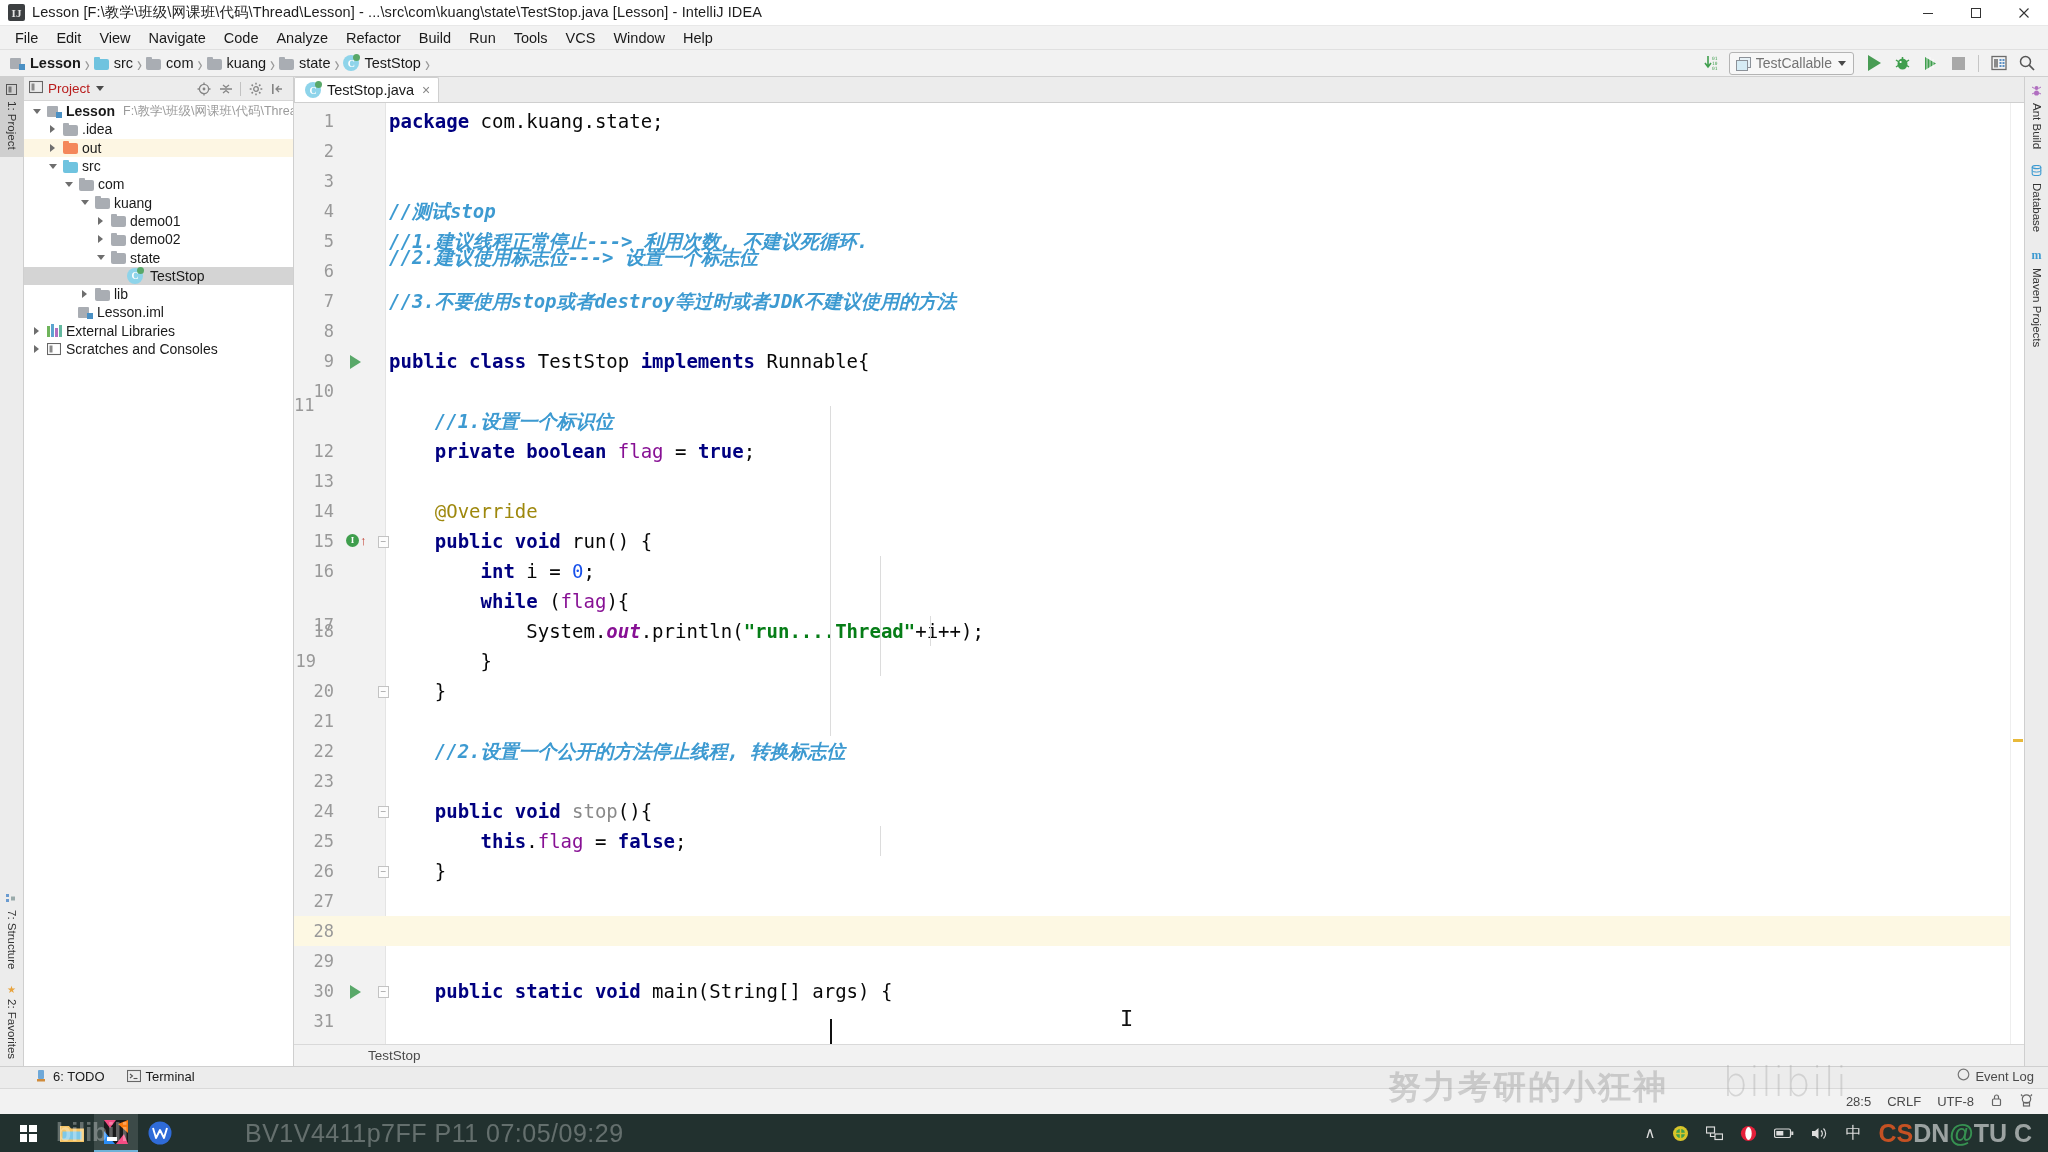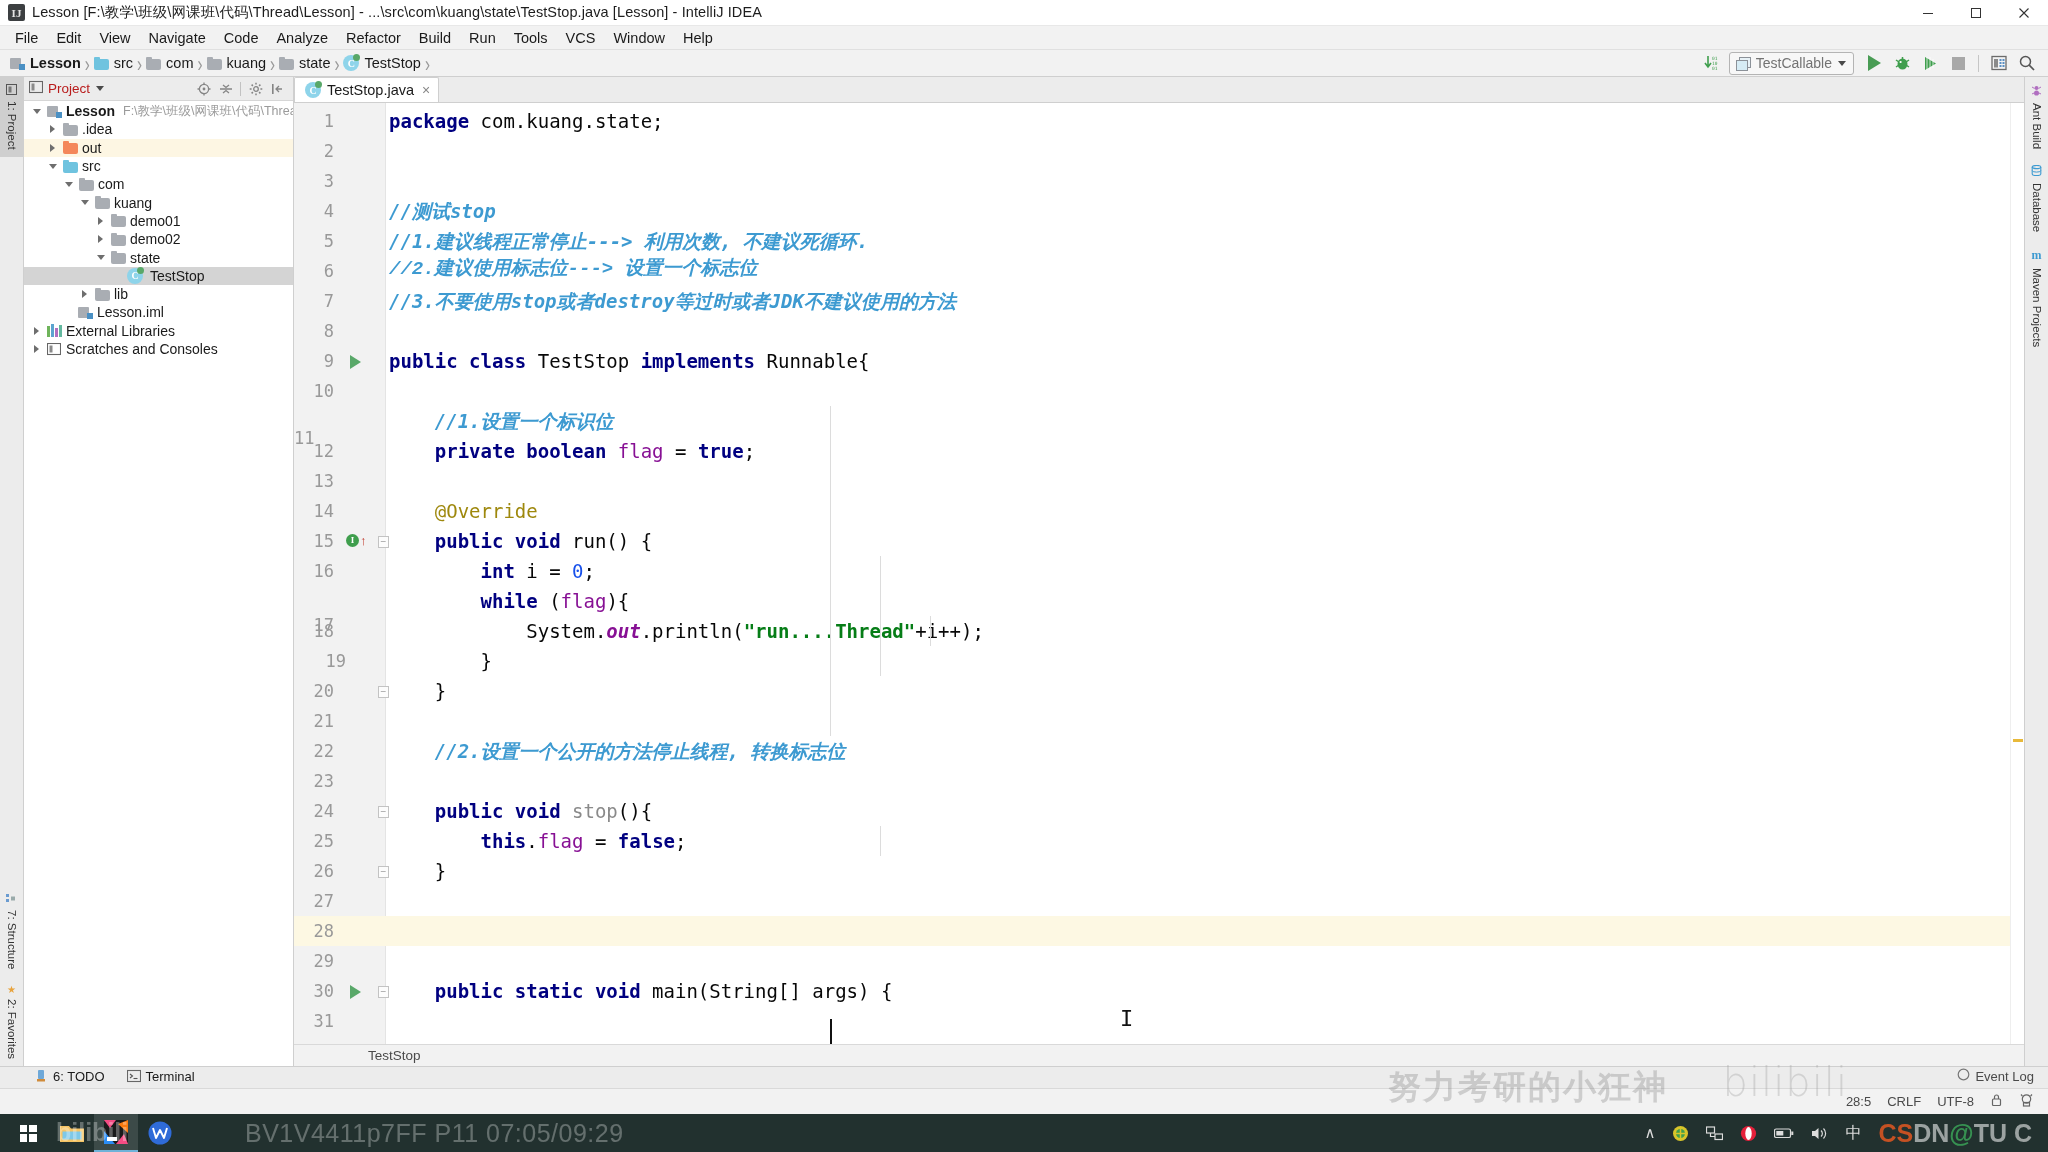--- a/index.html
+++ b/index.html
@@ -681,34 +681,34 @@
             <div class="ln-row" style="position: absolute; left: 0px; right: 0px; top: 63px; height: 30px;"></div>
             <div class="lnum" style="position: absolute; left: 0px; width: 92px; top: 63px; padding-right: 52px;">3</div>
             <div class="ln-row" style="position: absolute; left: 0px; right: 0px; top: 93px; height: 30px;"></div>
             <div class="lnum" style="position: absolute; left: 0px; width: 92px; top: 93px; padding-right: 52px;">4</div>
             <div class="cline" style="top: 93px; left: 95px;"><span class="cm">//测试stop</span></div>
             <div class="ln-row" style="position: absolute; left: 0px; right: 0px; top: 123px; height: 30px;"></div>
             <div class="lnum" style="position: absolute; left: 0px; width: 92px; top: 123px; padding-right: 52px;">5</div>
             <div class="cline" style="top: 123px; left: 95px;"><span class="cm">//1.建议线程正常停止---&gt; 利用次数, 不建议死循环.</span></div>
             <div class="ln-row" style="position: absolute; left: 0px; right: 0px; top: 153px; height: 30px;"></div>
             <div class="lnum" style="position: absolute; left: 0px; width: 92px; top: 153px; padding-right: 52px;">6</div>
-            <div class="cline" style="top: 151px; left: 95px; font-family: Liberation Mono, monospace;"><span class="cm">//2.建议使用标志位---&gt; 设置一个标志位</span></div>
+            <div class="cline" style="top: 139px; left: 95px;"><span class="cm">//2.建议使用标志位---&gt; 设置一个标志位</span></div>
             <div class="ln-row" style="position: absolute; left: 0px; right: 0px; top: 183px; height: 30px;"></div>
             <div class="lnum" style="position: absolute; left: 0px; width: 92px; top: 183px; padding-right: 52px;">7</div>
             <div class="cline" style="top: 183px; left: 95px;"><span class="cm">//3.不要使用stop或者destroy等过时或者JDK不建议使用的方法</span></div>
             <div class="ln-row" style="position: absolute; left: 0px; right: 0px; top: 213px; height: 30px;"></div>
             <div class="lnum" style="position: absolute; left: 0px; width: 92px; top: 213px; padding-right: 52px;">8</div>
             <div class="ln-row" style="position: absolute; left: 0px; right: 0px; top: 243px; height: 30px;"></div>
             <div class="lnum" style="position: absolute; left: 0px; width: 92px; top: 243px; padding-right: 52px;">9</div>
             <div class="gm-run" style="position: absolute; left: 56px; top: 252px; width: 0px; height: 0px; border-top: 7px solid transparent; border-bottom: 7px solid transparent; border-left: 11px solid rgb(89, 168, 105);"></div>
             <div class="cline" style="top: 243px; left: 95px;"><span class="k">public class </span><span class="plain">TestStop </span><span class="k">implements </span><span class="plain">Runnable{</span></div>
             <div class="ln-row" style="position: absolute; left: 0px; right: 0px; top: 273px; height: 30px;"></div>
             <div class="lnum" style="position: absolute; left: 0px; width: 92px; top: 273px; padding-right: 52px;">10</div>
             <div class="ln-row" style="position: absolute; left: 0px; right: 0px; top: 303px; height: 30px;"></div>
-            <div class="lnum" style="position: absolute; left: 0px; width: 92px; top: 320px; padding-right: 76px;">11</div>
+            <div class="lnum" style="position: absolute; left: 0px; width: 92px; top: 287px; padding-right: 76px;">11</div>
             <div class="cline" style="top: 303px; left: 95px;"><span class="cm">    //1.设置一个标识位</span></div>
             <div class="ln-row" style="position: absolute; left: 0px; right: 0px; top: 333px; height: 30px;"></div>
             <div class="lnum" style="position: absolute; left: 0px; width: 92px; top: 333px; padding-right: 52px;">12</div>
             <div class="cline" style="top: 333px; left: 95px;"><span class="k">    private boolean </span><span class="fld">flag </span><span class="plain">= </span><span class="k">true</span><span class="plain">;</span></div>
             <div class="ln-row" style="position: absolute; left: 0px; right: 0px; top: 363px; height: 30px;"></div>
             <div class="lnum" style="position: absolute; left: 0px; width: 92px; top: 363px; padding-right: 52px;">13</div>
             <div class="ln-row" style="position: absolute; left: 0px; right: 0px; top: 393px; height: 30px;"></div>
             <div class="lnum" style="position: absolute; left: 0px; width: 92px; top: 393px; padding-right: 52px;">14</div>
             <div class="cline" style="top: 393px; left: 95px;"><span class="anno">    @Override</span></div>
             <div class="ln-row" style="position: absolute; left: 0px; right: 0px; top: 423px; height: 30px;"></div>
@@ -722,21 +722,21 @@
             <div class="ln-row" style="position: absolute; left: 0px; right: 0px; top: 453px; height: 30px;"></div>
             <div class="lnum" style="position: absolute; left: 0px; width: 92px; top: 453px; padding-right: 52px;">16</div>
             <div class="cline" style="top: 453px; left: 95px;"><span class="k">        int </span><span class="plain">i = </span><span class="num">0</span><span class="plain">;</span></div>
             <div class="ln-row" style="position: absolute; left: 0px; right: 0px; top: 483px; height: 30px;"></div>
             <div class="lnum" style="position: absolute; left: 0px; width: 92px; top: 483px; padding-right: 52px; margin-top: 24px;">17</div>
             <div class="cline" style="top: 483px; left: 95px;"><span class="k">        while </span><span class="plain">(</span><span class="fld">flag</span><span class="plain">){</span></div>
             <div class="ln-row" style="position: absolute; left: 0px; right: 0px; top: 513px; height: 30px;"></div>
             <div class="lnum" style="position: absolute; left: 0px; width: 92px; top: 513px; padding-right: 52px;">18</div>
             <div class="cline" style="top: 513px; left: 95px;"><span class="plain">            System.</span><span class="stat-i">out</span><span class="plain">.println(</span><span class="str">"run....Thread"</span><span class="plain">+i++);</span></div>
             <div class="ln-row" style="position: absolute; left: 0px; right: 0px; top: 543px; height: 30px;"></div>
-            <div class="lnum" style="position: absolute; left: 0px; width: 92px; top: 543px; padding-right: 40px;">19</div>
+            <div class="lnum" style="position: absolute; left: 0px; width: 92px; top: 543px; padding-right: 70px;">19</div>
             <div class="cline" style="top: 543px; left: 95px;"><span class="plain">        }</span></div>
             <div class="ln-row" style="position: absolute; left: 0px; right: 0px; top: 573px; height: 30px;"></div>
             <div class="lnum" style="position: absolute; left: 0px; width: 92px; top: 573px; padding-right: 52px;">20</div>
             <div style="position: absolute; left: 84px; top: 583px; width: 11px; height: 12px; border: 1px solid rgb(195, 195, 195); background: rgb(252, 252, 252); color: rgb(154, 154, 154); font-size: 10px; line-height: 9px; text-align: center;">−</div>
             <div class="cline" style="top: 573px; left: 95px;"><span class="plain">    }</span></div>
             <div class="ln-row" style="position: absolute; left: 0px; right: 0px; top: 603px; height: 30px;"></div>
             <div class="lnum" style="position: absolute; left: 0px; width: 92px; top: 603px; padding-right: 52px;">21</div>
             <div class="ln-row" style="position: absolute; left: 0px; right: 0px; top: 633px; height: 30px;"></div>
             <div class="lnum" style="position: absolute; left: 0px; width: 92px; top: 633px; padding-right: 52px;">22</div>
             <div class="cline" style="top: 633px; left: 95px;"><span class="cm">    //2.设置一个公开的方法停止线程, 转换标志位</span></div>

